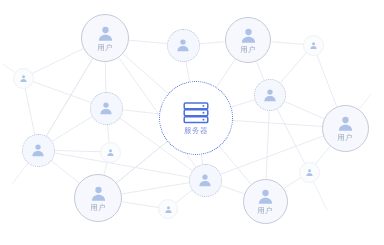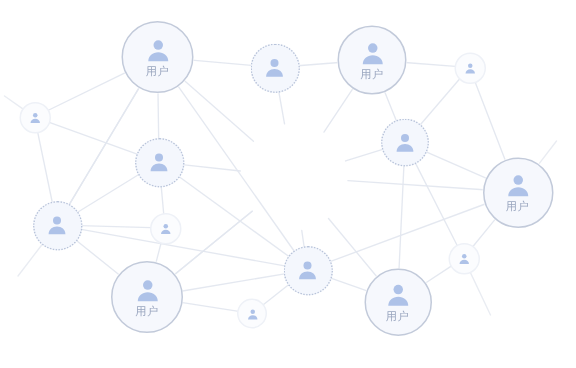--- a/index.html
+++ b/index.html
@@ -108,20 +108,31 @@
       <line x1="53.2557962373996" y1="152.74056219833525" x2="189.7442037626004" y2="177.25943780166475" stroke="#e3e7ef" stroke-width="0.9" stroke-opacity="0.95" stroke-linecap="round"></line>
       <line x1="34.838709061263984" y1="134.82580349406712" x2="24.93756541406401" y2="87.30031398750725" stroke="#e3e7ef" stroke-width="0.9" stroke-opacity="0.95" stroke-linecap="round"></line>
       <line x1="115.81720760327795" y1="183.455340732018" x2="168.1121967948693" y2="140.7655536368414" stroke="#e3e7ef" stroke-width="0.9" stroke-opacity="0.95" stroke-linecap="round"></line>
       <line x1="45.95721197722778" y1="136.69839191866402" x2="93.1925241628233" y2="57.73787005617598" stroke="#e3e7ef" stroke-width="0.9" stroke-opacity="0.95" stroke-linecap="round"></line>
       <line x1="28.584523332652644" y1="162.31254641114654" x2="12" y2="184" stroke="#e3e7ef" stroke-width="0.9" stroke-opacity="0.8" stroke-linecap="round"></line>
       <line x1="358.6676274203429" y1="110.12694875801309" x2="371" y2="94" stroke="#e3e7ef" stroke-width="0.9" stroke-opacity="0.8" stroke-linecap="round"></line>
       <line x1="313.0668202750209" y1="180.5855094694886" x2="327" y2="210" stroke="#e3e7ef" stroke-width="0.9" stroke-opacity="0.8" stroke-linecap="round"></line>
       <line x1="15.217296755069116" y1="72.55210772854838" x2="3" y2="64" stroke="#e3e7ef" stroke-width="0.9" stroke-opacity="0.8" stroke-linecap="round"></line>
     </svg>
   <div id="node-layer">
+      <div class="node server" style="width: 74px; height: 74px; left: 159px; top: 81px;">
+        <span class="glyph"><svg width="30" height="23.571428571428573" viewBox="0 0 28 24" xmlns="http://www.w3.org/2000/svg">
+            <rect x="2" y="2" width="24" height="6" rx="1.2" ry="1.2" fill="#ffffff" stroke="#4d6fdc" stroke-width="1.5"></rect>
+            <circle cx="21.6" cy="5" r="0.95" fill="#4d6fdc"></circle>
+            <rect x="2" y="9" width="24" height="6" rx="1.2" ry="1.2" fill="#ffffff" stroke="#4d6fdc" stroke-width="1.5"></rect>
+            <circle cx="21.6" cy="12" r="0.95" fill="#4d6fdc"></circle>
+            <rect x="2" y="16" width="24" height="6" rx="1.2" ry="1.2" fill="#ffffff" stroke="#4d6fdc" stroke-width="1.5"></rect>
+            <circle cx="21.6" cy="19" r="0.95" fill="#4d6fdc"></circle>
+          </svg></span>
+        <span class="label">服务器</span>
+      </div>
       <div class="node large" style="width: 48px; height: 48px; left: 81px; top: 14px;">
         <span class="glyph"><svg width="19" height="19" viewBox="0 0 24 24" xmlns="http://www.w3.org/2000/svg">
             <circle cx="12" cy="7.6" r="4.0" fill="#aec2e8"></circle>
             <path d="M3.6 21.2c0-4.7 3.8-7.6 8.4-7.6s8.4 2.9 8.4 7.6z" fill="#aec2e8"></path>
           </svg></span>
         <span class="label">用户</span>
       </div>
       <div class="node large" style="width: 46px; height: 46px; left: 225px; top: 17px;">
         <span class="glyph"><svg width="19" height="19" viewBox="0 0 24 24" xmlns="http://www.w3.org/2000/svg">
             <circle cx="12" cy="7.6" r="4.0" fill="#aec2e8"></circle>

